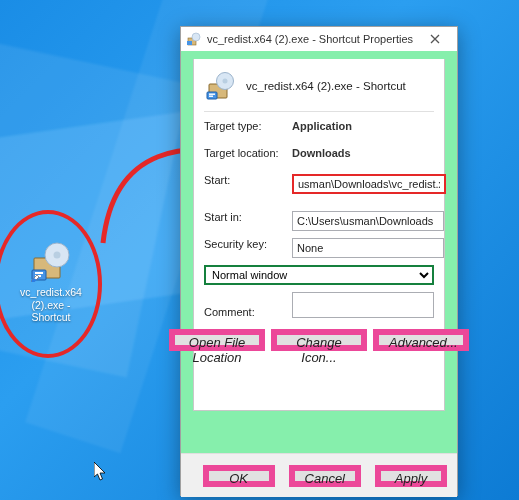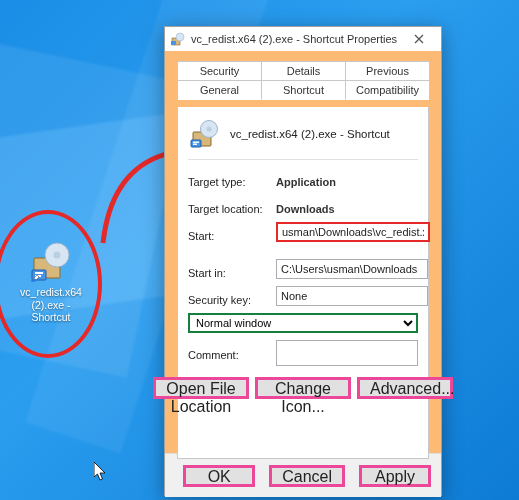--- a/index.html
+++ b/index.html
@@ -55,23 +55,23 @@
   .anno-arrow {
     position: absolute;
     left: 58px; top: 88px;
     width: 260px; height: 180px;
     pointer-events: none;
   }
 
   
   .dialog {
     position: absolute;
-    left: 164px; top: 26px;
+    left: 180px; top: 26px;
     width: 278px; height: 470px;
-    background: #fdba74;
+    background: #86efac;
     border: 1px solid #a0a0a0;
     box-shadow: 0 4px 20px rgba(0,0,0,0.35);
   }
   .titlebar {
     height: 24px;
     display: flex;
     align-items: center;
     padding: 0 2px 0 6px;
     background: #fff;
     color: #333;
@@ -130,21 +130,21 @@
     align-items: center;
     gap: 10px;
     padding: 2px 0 10px 2px;
   }
   .sc-head svg { flex: none; }
   .sc-head span { font-size: 11.5px; color: #222; }
 
   .divider { height: 1px; background: #e0e0e0; margin: 0 0 8px 0; }
 
   .form { font-size: 11px; color: #222; }
-  .row { display: flex; align-items: flex-end; margin-bottom: 7px; min-height: 20px; }
+  .row { display: flex; align-items: flex-start; margin-bottom: 7px; min-height: 20px; }
   .row .lbl { width: 88px; flex: none; }
   .row .val { flex: 1; color: #333; font-weight: bold; }
   .row input[type="text"] {
     flex: 1;
     height: 20px;
     padding: 1px 4px;
     font-size: 11px;
     border: 1px solid #abadb3;
     font-family: inherit;
     color: #222;
@@ -176,27 +176,28 @@
 
   .btn-row {
     display: flex;
     gap: 6px;
     justify-content: center;
     padding: 4px 0 0 0;
   }
   .btn {
     height: 22px;
     padding: 0 10px;
-    font-size: 16px;
+    font-size: 13px;
     background: #e1e1e1;
-    border: 3px solid #ec4899;
+    border: 6px solid #ec4899;
     font-family: inherit;
     color: #222;
     cursor: default;
     min-width: 96px;
+    font-style: italic;
   }
 
   .dlg-footer {
     height: 44px;
     border-top: 1px solid #dfdfdf;
     display: flex;
     align-items: center;
     justify-content: flex-end;
     padding: 0 10px;
     gap: 14px;
@@ -249,32 +250,20 @@
     </svg>
     <span class="ttext">vc_redist.x64 (2).exe - Shortcut Properties</span>
     <div class="tclose">
       <svg width="10" height="10" viewBox="0 0 10 10">
         <path d="M1 1 L9 9 M9 1 L1 9" stroke="currentColor" stroke-width="1.3"></path>
       </svg>
     </div>
   </div>
 
   <div class="dlg-body">
-    <div class="tabs-rows">
-      <div class="tab-row">
-        <div class="tab">Security</div>
-        <div class="tab">Details</div>
-        <div class="tab">Previous Versions</div>
-      </div>
-      <div class="tab-row lower">
-        <div class="tab">General</div>
-        <div class="tab active">Shortcut</div>
-        <div class="tab">Compatibility</div>
-      </div>
-    </div>
 
     <div class="tab-content">
       <div class="sc-head">
         <svg width="30" height="30" viewBox="0 0 30 30">
           <rect x="3" y="13" width="18" height="14" rx="1" fill="#d7b87a" stroke="#8a6b2e"></rect>
           <circle cx="19" cy="10" r="8.5" fill="#d8e6f4" stroke="#9cb4cc"></circle>
           <circle cx="19" cy="10" r="2.5" fill="#b9cfe2"></circle>
           <rect x="1" y="21" width="10" height="7" rx="1" fill="#4794e6" stroke="#1e5fa8"></rect>
           <rect x="3" y="22.5" width="6" height="1.4" fill="#fff"></rect>
           <rect x="3" y="24.5" width="4" height="1.4" fill="#fff"></rect>
@@ -306,21 +295,21 @@
         </div>
         <div class="row">
           <div class="lbl">Security key:</div>
           <input type="text" value="None" style="">
         </div>
         <div class="row">
           <select>
             <option>Normal window</option>
           </select>
         </div>
-        <div class="row" style="align-items:center;">
+        <div class="row" style="align-items:flex-end;">
           <div class="lbl" style="padding-top:3px;">Comment:</div>
           <textarea style=""></textarea>
         </div>
 
         <div class="btn-row">
           <button class="btn">Open File Location</button>
           <button class="btn">Change Icon...</button>
           <button class="btn">Advanced...</button>
         </div>
       </div>

